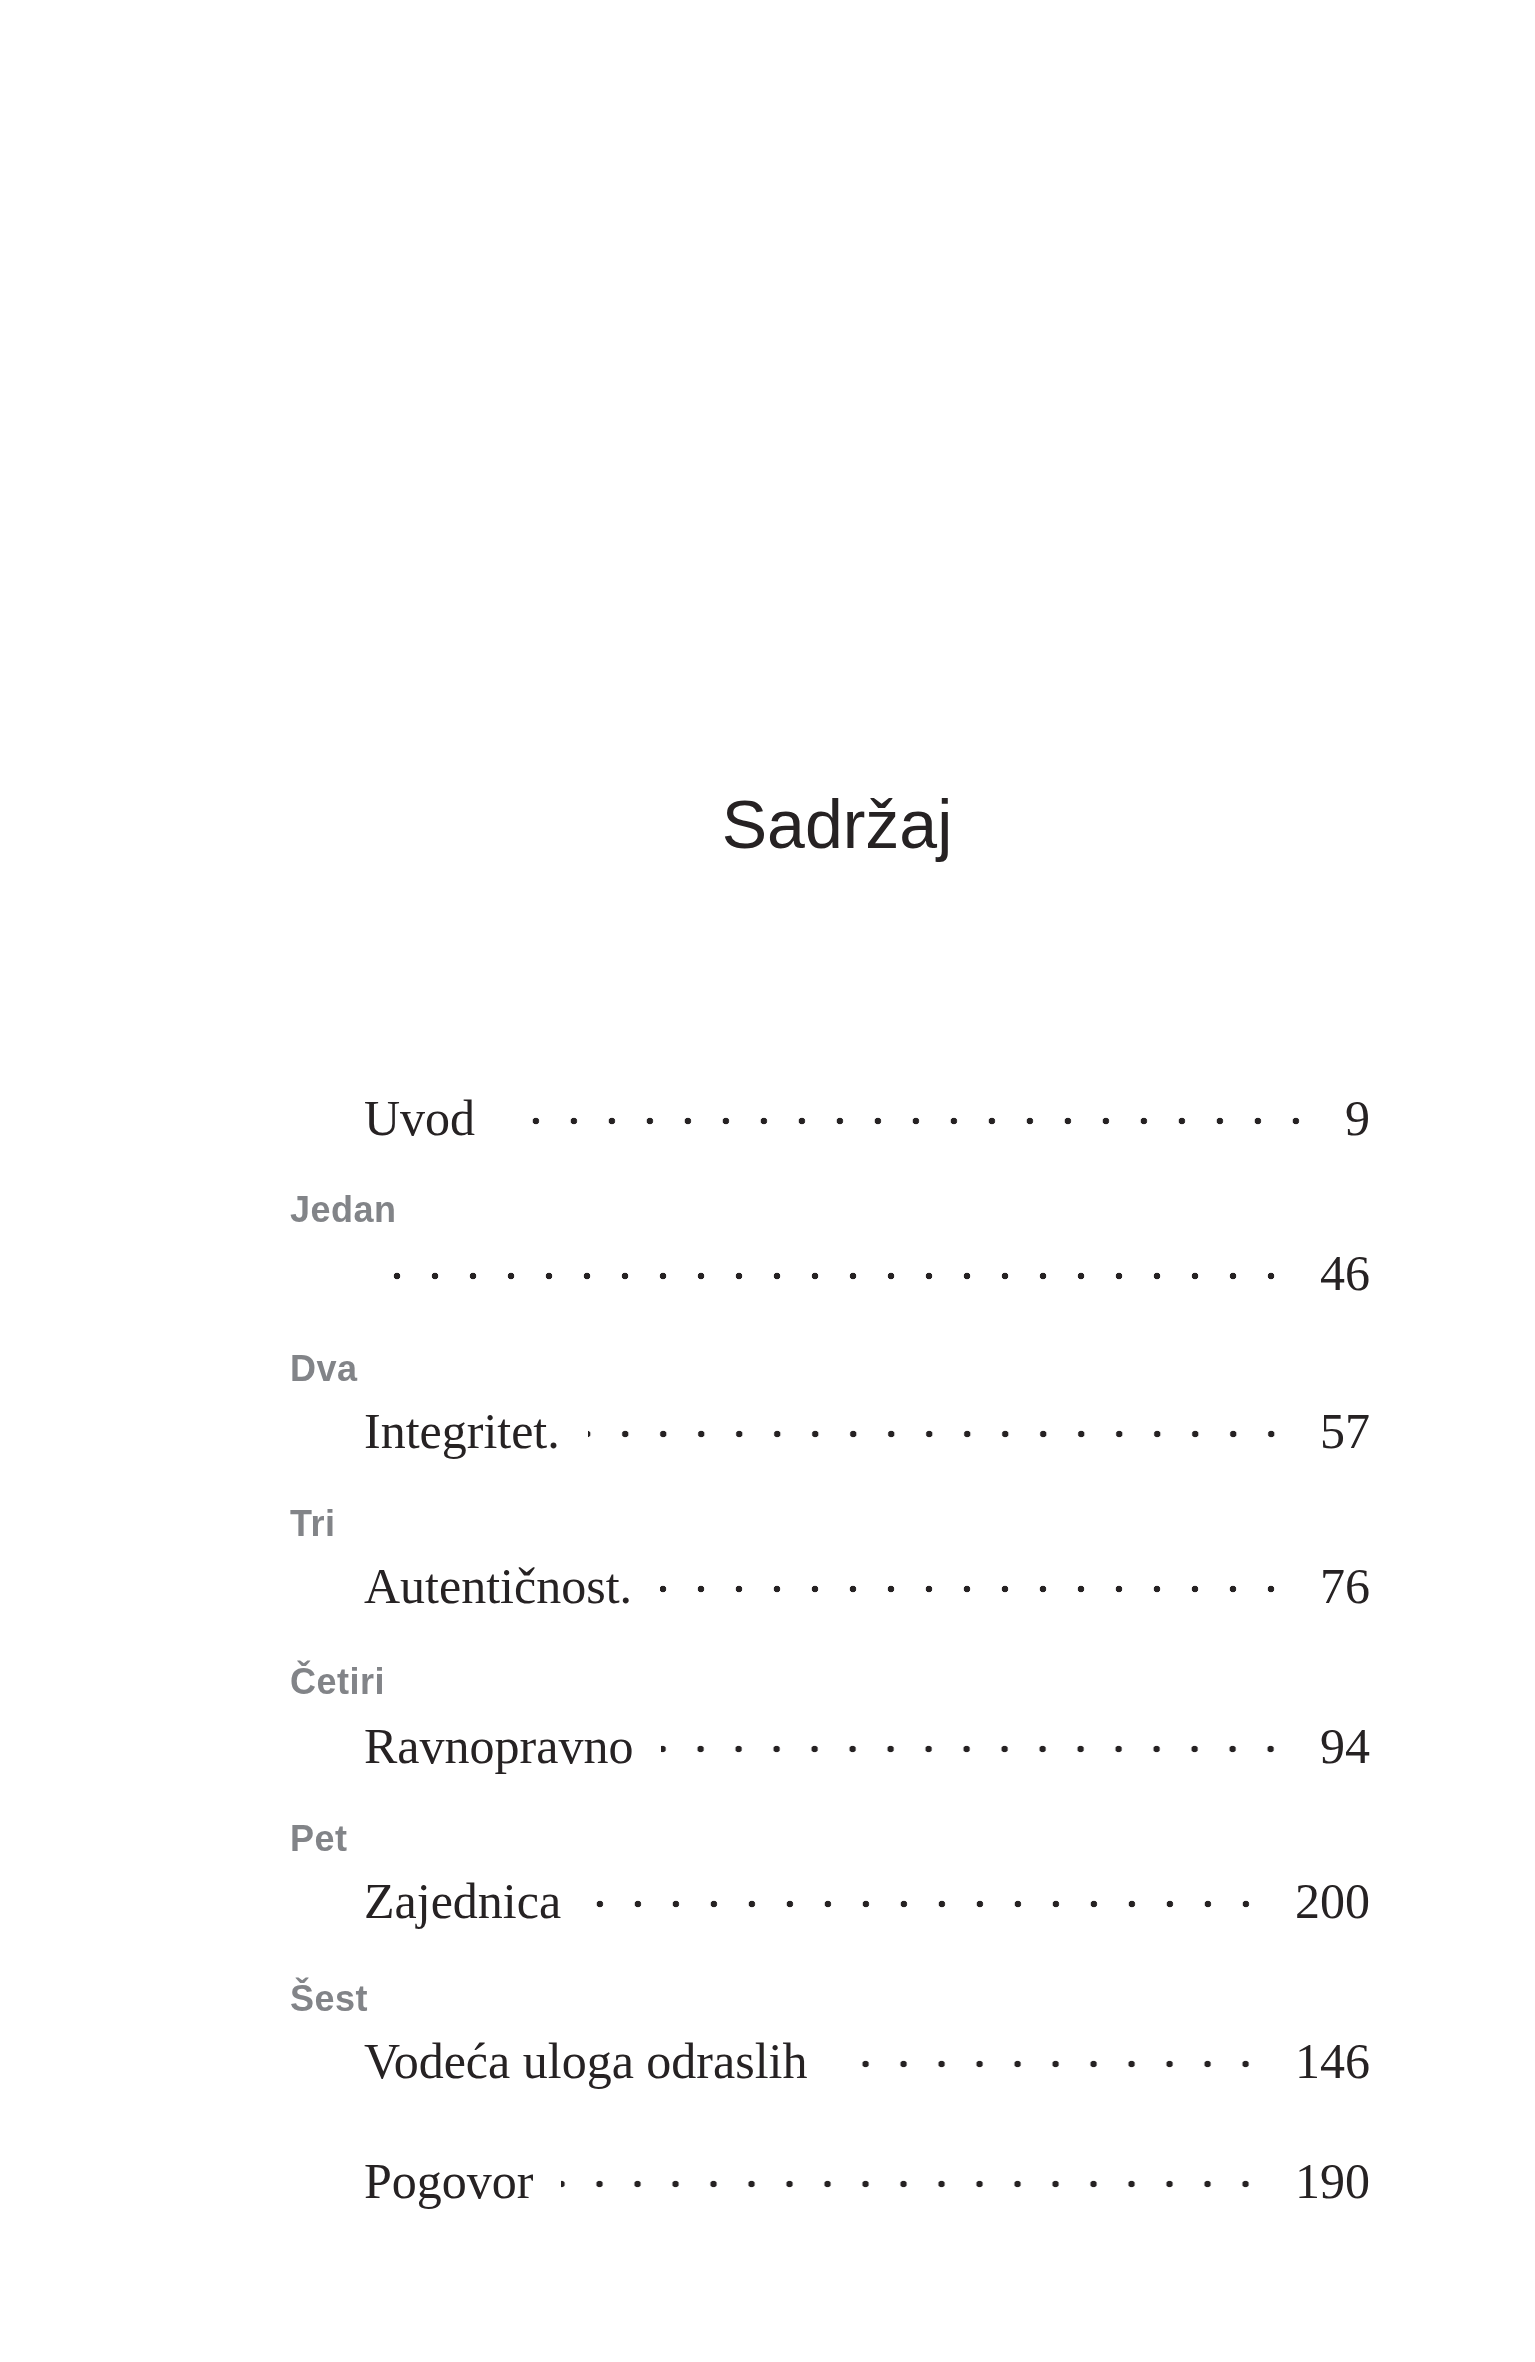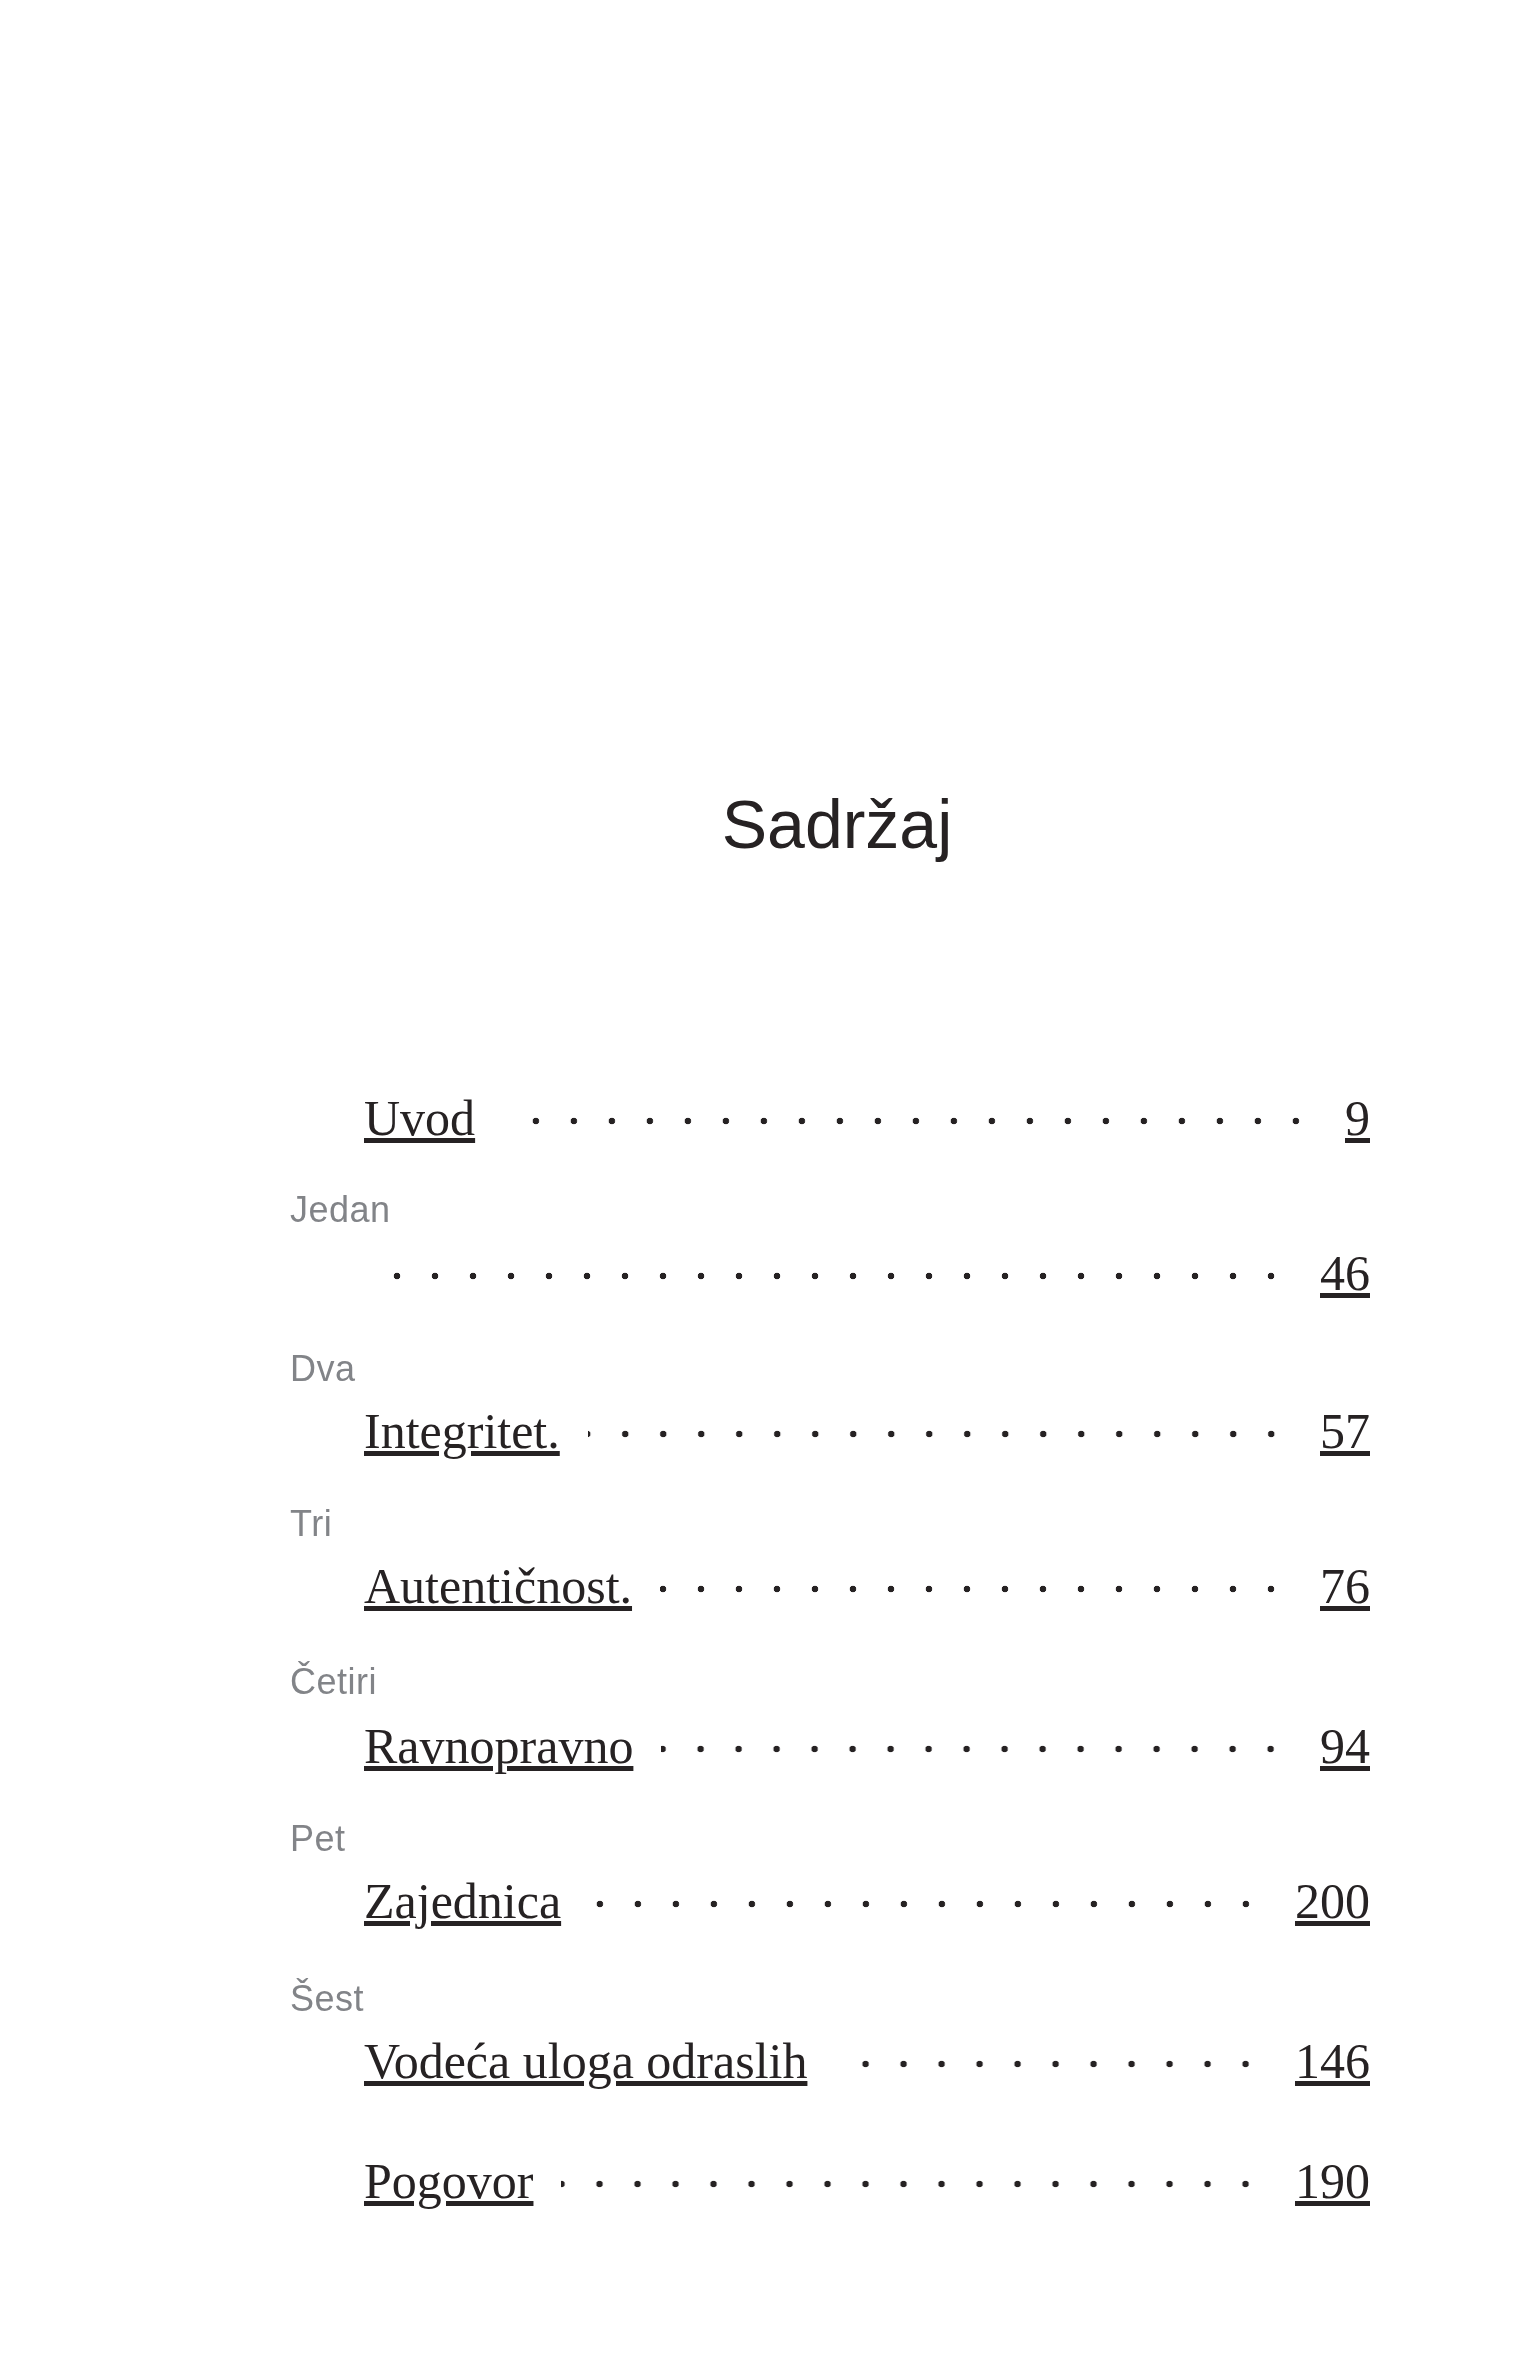--- a/index.html
+++ b/index.html
@@ -24,38 +24,37 @@
     font-weight: 400;
     font-size: 68px;
     line-height: 1;
     color: var(--ink, #262223);
   }
 
   .chapter-label {
     position: absolute;
     left: 248px;
     font-family: "Liberation Sans", "DejaVu Sans", sans-serif;
-    font-weight: 400;
+    font-weight: 700;
     font-size: 36px;
     line-height: 1;
     letter-spacing: 0.5px;
     color: var(--label, #828488);
   }
 
   .toc-line {
     position: absolute;
     left: 308px;
     width: 1062px;
     display: flex;
     align-items: baseline;
     font-family: "Liberation Serif", serif;
     font-size: 50px;
     line-height: 1;
     color: var(--ink, #262223);
-    text-decoration: underline;
   }
 
   .entry-title, .entry-page { white-space: nowrap; }
 
   .dot-leader {
     flex: 1 1 auto;
     min-width: 40px;
     height: 10px;
     margin: 0 16px 0 14px;
     background-image: radial-gradient(circle, var(--ink, #262223) 3px, rgba(0,0,0,0) 3.6px);

